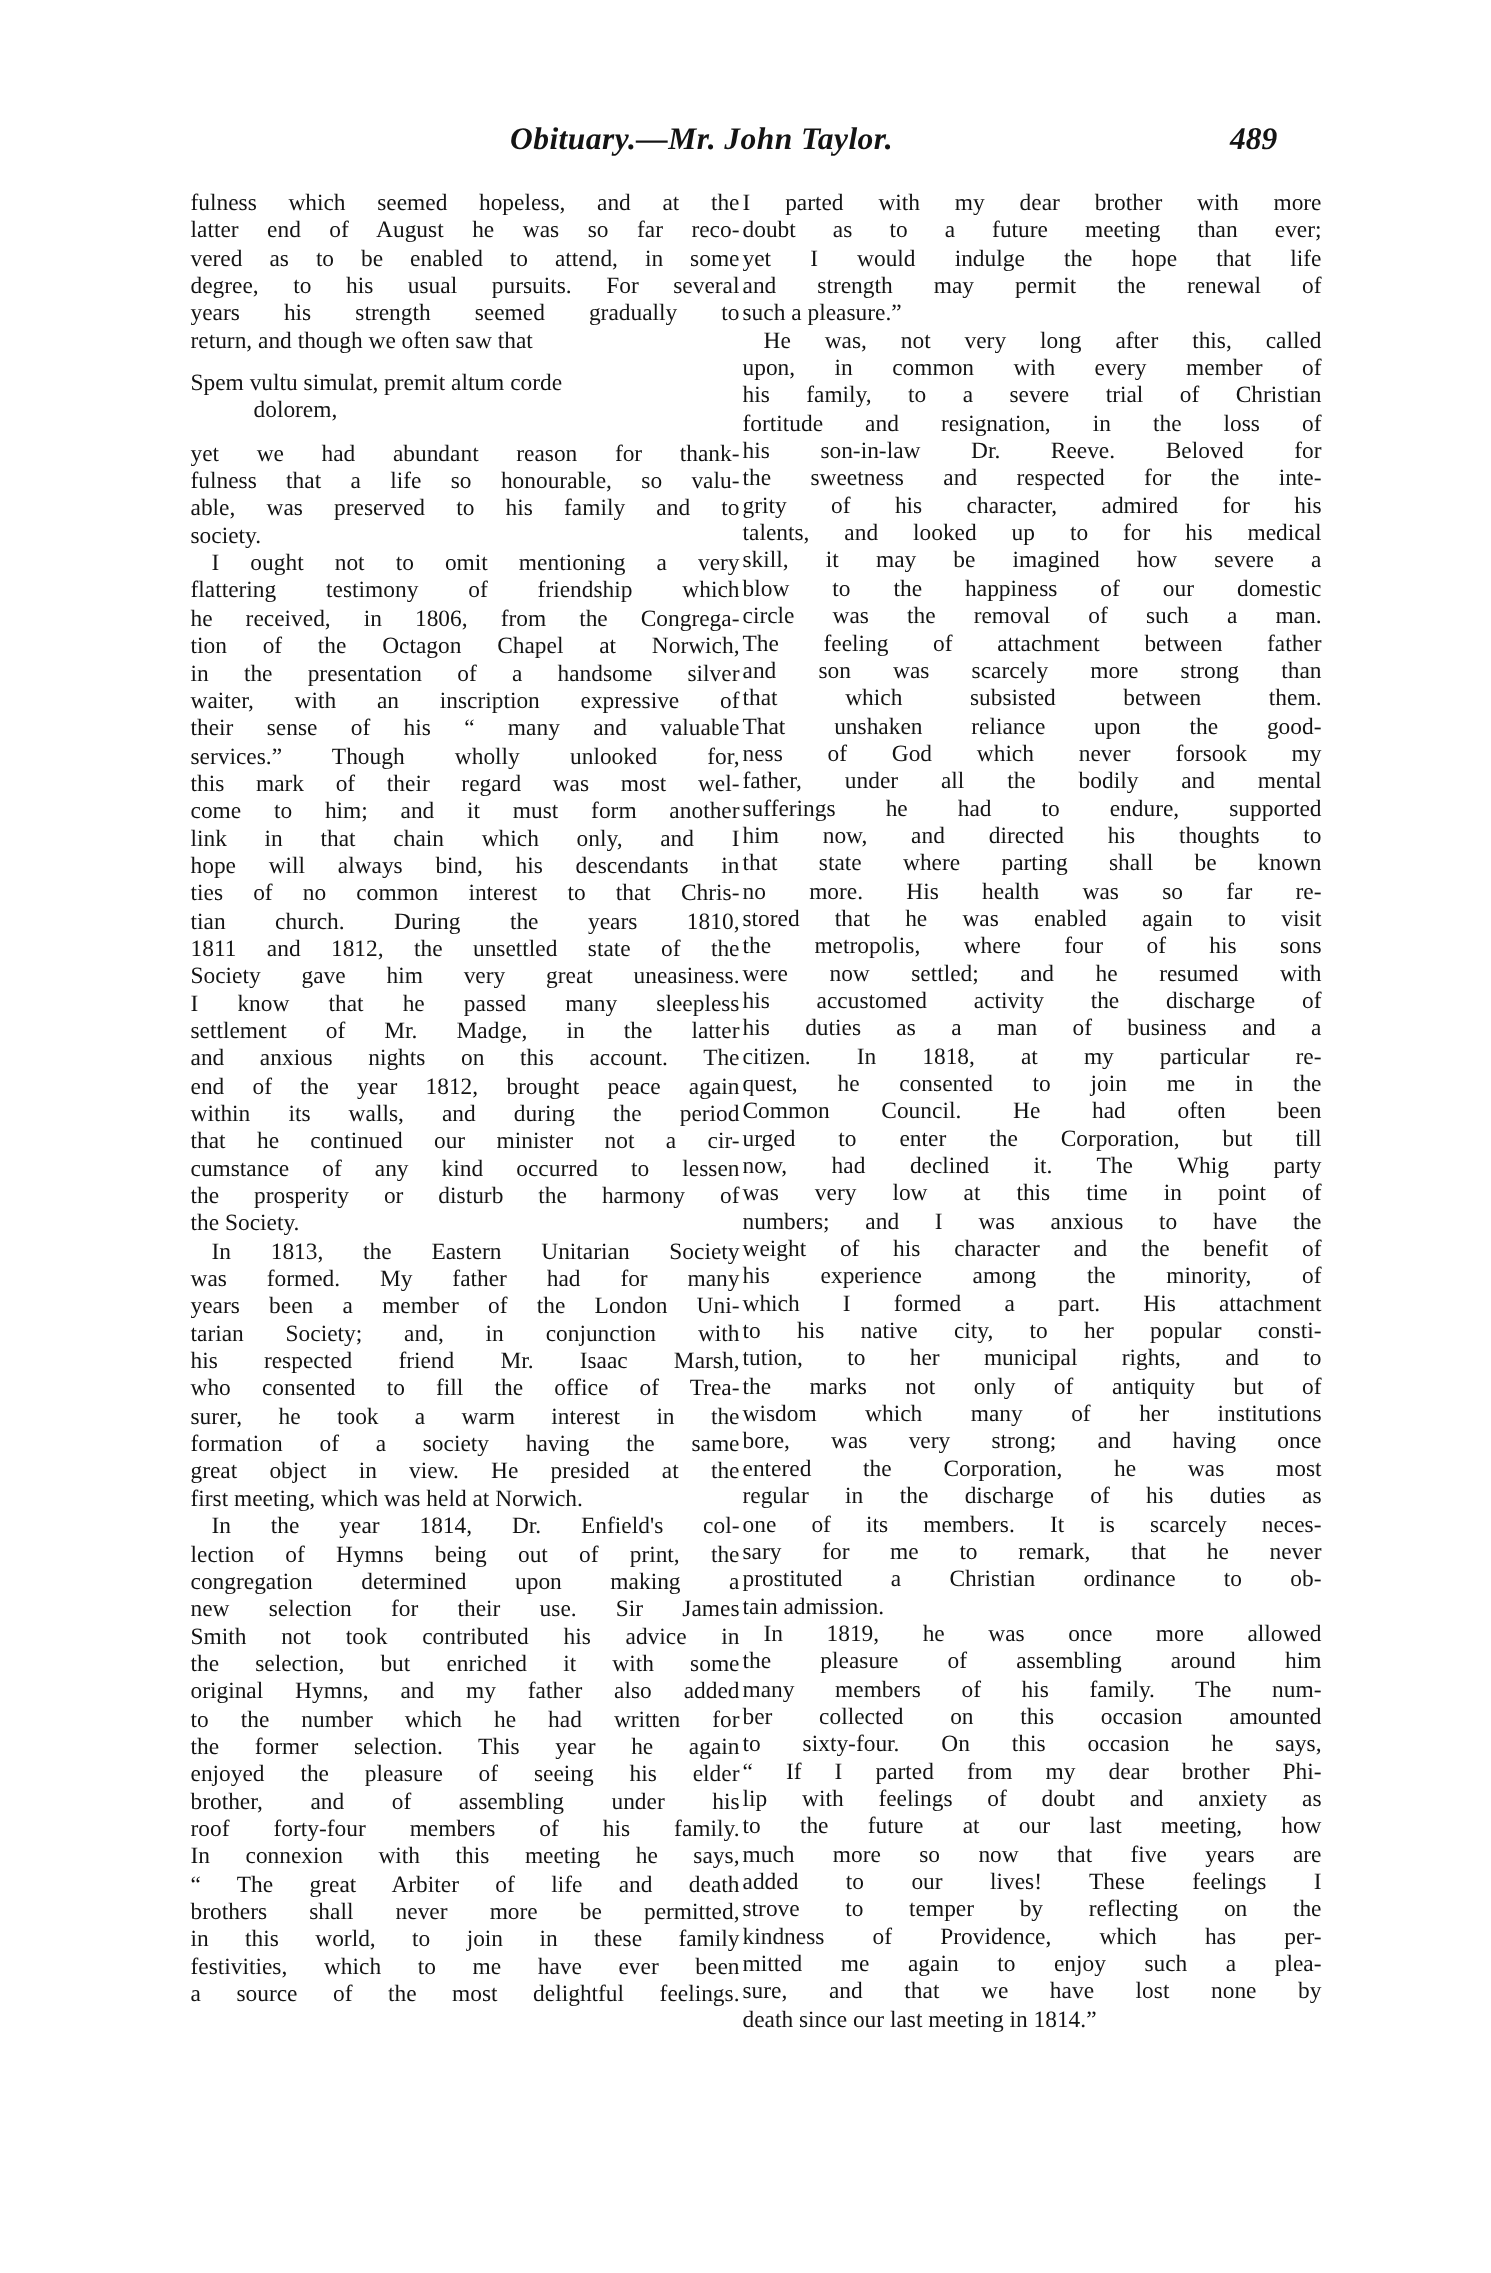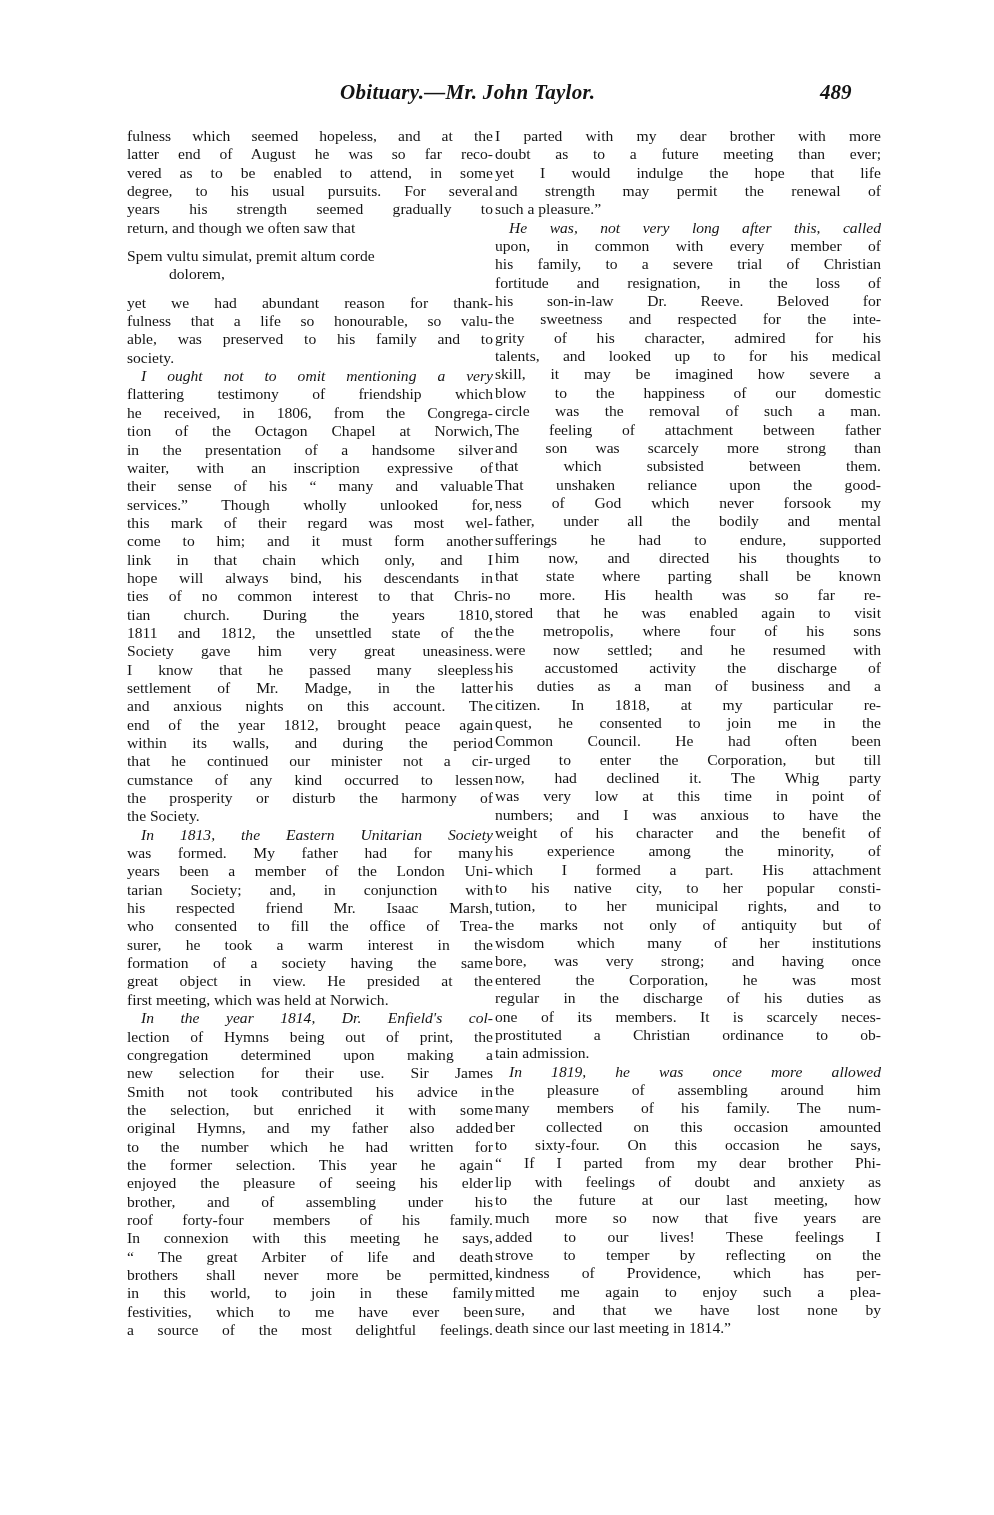--- a/index.html
+++ b/index.html
@@ -8,21 +8,21 @@
   .header { position: absolute; top: 80px; left: 0; width: 874px; height: 30px; }
   .running-title { position: absolute; left: 340px; top: 0; font-size: 21px;
                    font-style: italic; font-weight: bold; letter-spacing: 0.3px; white-space: nowrap; }
   .page-number { position: absolute; left: 820px; top: 0; font-size: 21px; font-weight: bold; font-style: italic; }
   .col { position: absolute; top: 127px; }
   .col-left { left: 110px; width: 366px; margin-left: 17px; }
   .col-right { left: 495px; width: 386px; }
   .line { display: block; height: 18.35px; line-height: 18.35px; font-size: 15.6px;
           white-space: nowrap; text-align: justify; text-align-last: justify; overflow: visible; }
   .line.last { text-align-last: left; }
-  .line.indent { padding-left: 14px; font-style: italic; }
+  .line.indent { padding-left: 14px; }
   .line.deep { padding-left: 42px; }
   .gap { height: 10px; }
 </style>
 </head>
 <body>
 
 <div class="header">
   <span class="running-title">Obituary.—Mr. John Taylor.</span>
   <span class="page-number">489</span>
 </div>
@@ -155,20 +155,21 @@
     <span class="line">his experience among the minority, of</span>
     <span class="line">which I formed a part. His attachment</span>
     <span class="line">to his native city, to her popular consti-</span>
     <span class="line">tution, to her municipal rights, and to</span>
     <span class="line">the marks not only of antiquity but of</span>
     <span class="line">wisdom which many of her institutions</span>
     <span class="line">bore, was very strong; and having once</span>
     <span class="line">entered the Corporation, he was most</span>
     <span class="line">regular in the discharge of his duties as</span>
     <span class="line">one of its members. It is scarcely neces-</span>
+    <span class="line">sary for me to remark, that he never</span>
     <span class="line">prostituted a Christian ordinance to ob-</span>
     <span class="line last">tain admission.</span>
   </div>
   <div>
     <span class="line indent">In 1819, he was once more allowed</span>
     <span class="line">the pleasure of assembling around him</span>
     <span class="line">many members of his family. The num-</span>
     <span class="line">ber collected on this occasion amounted</span>
     <span class="line">to sixty-four. On this occasion he says,</span>
     <span class="line">“ If I parted from my dear brother Phi-</span>

